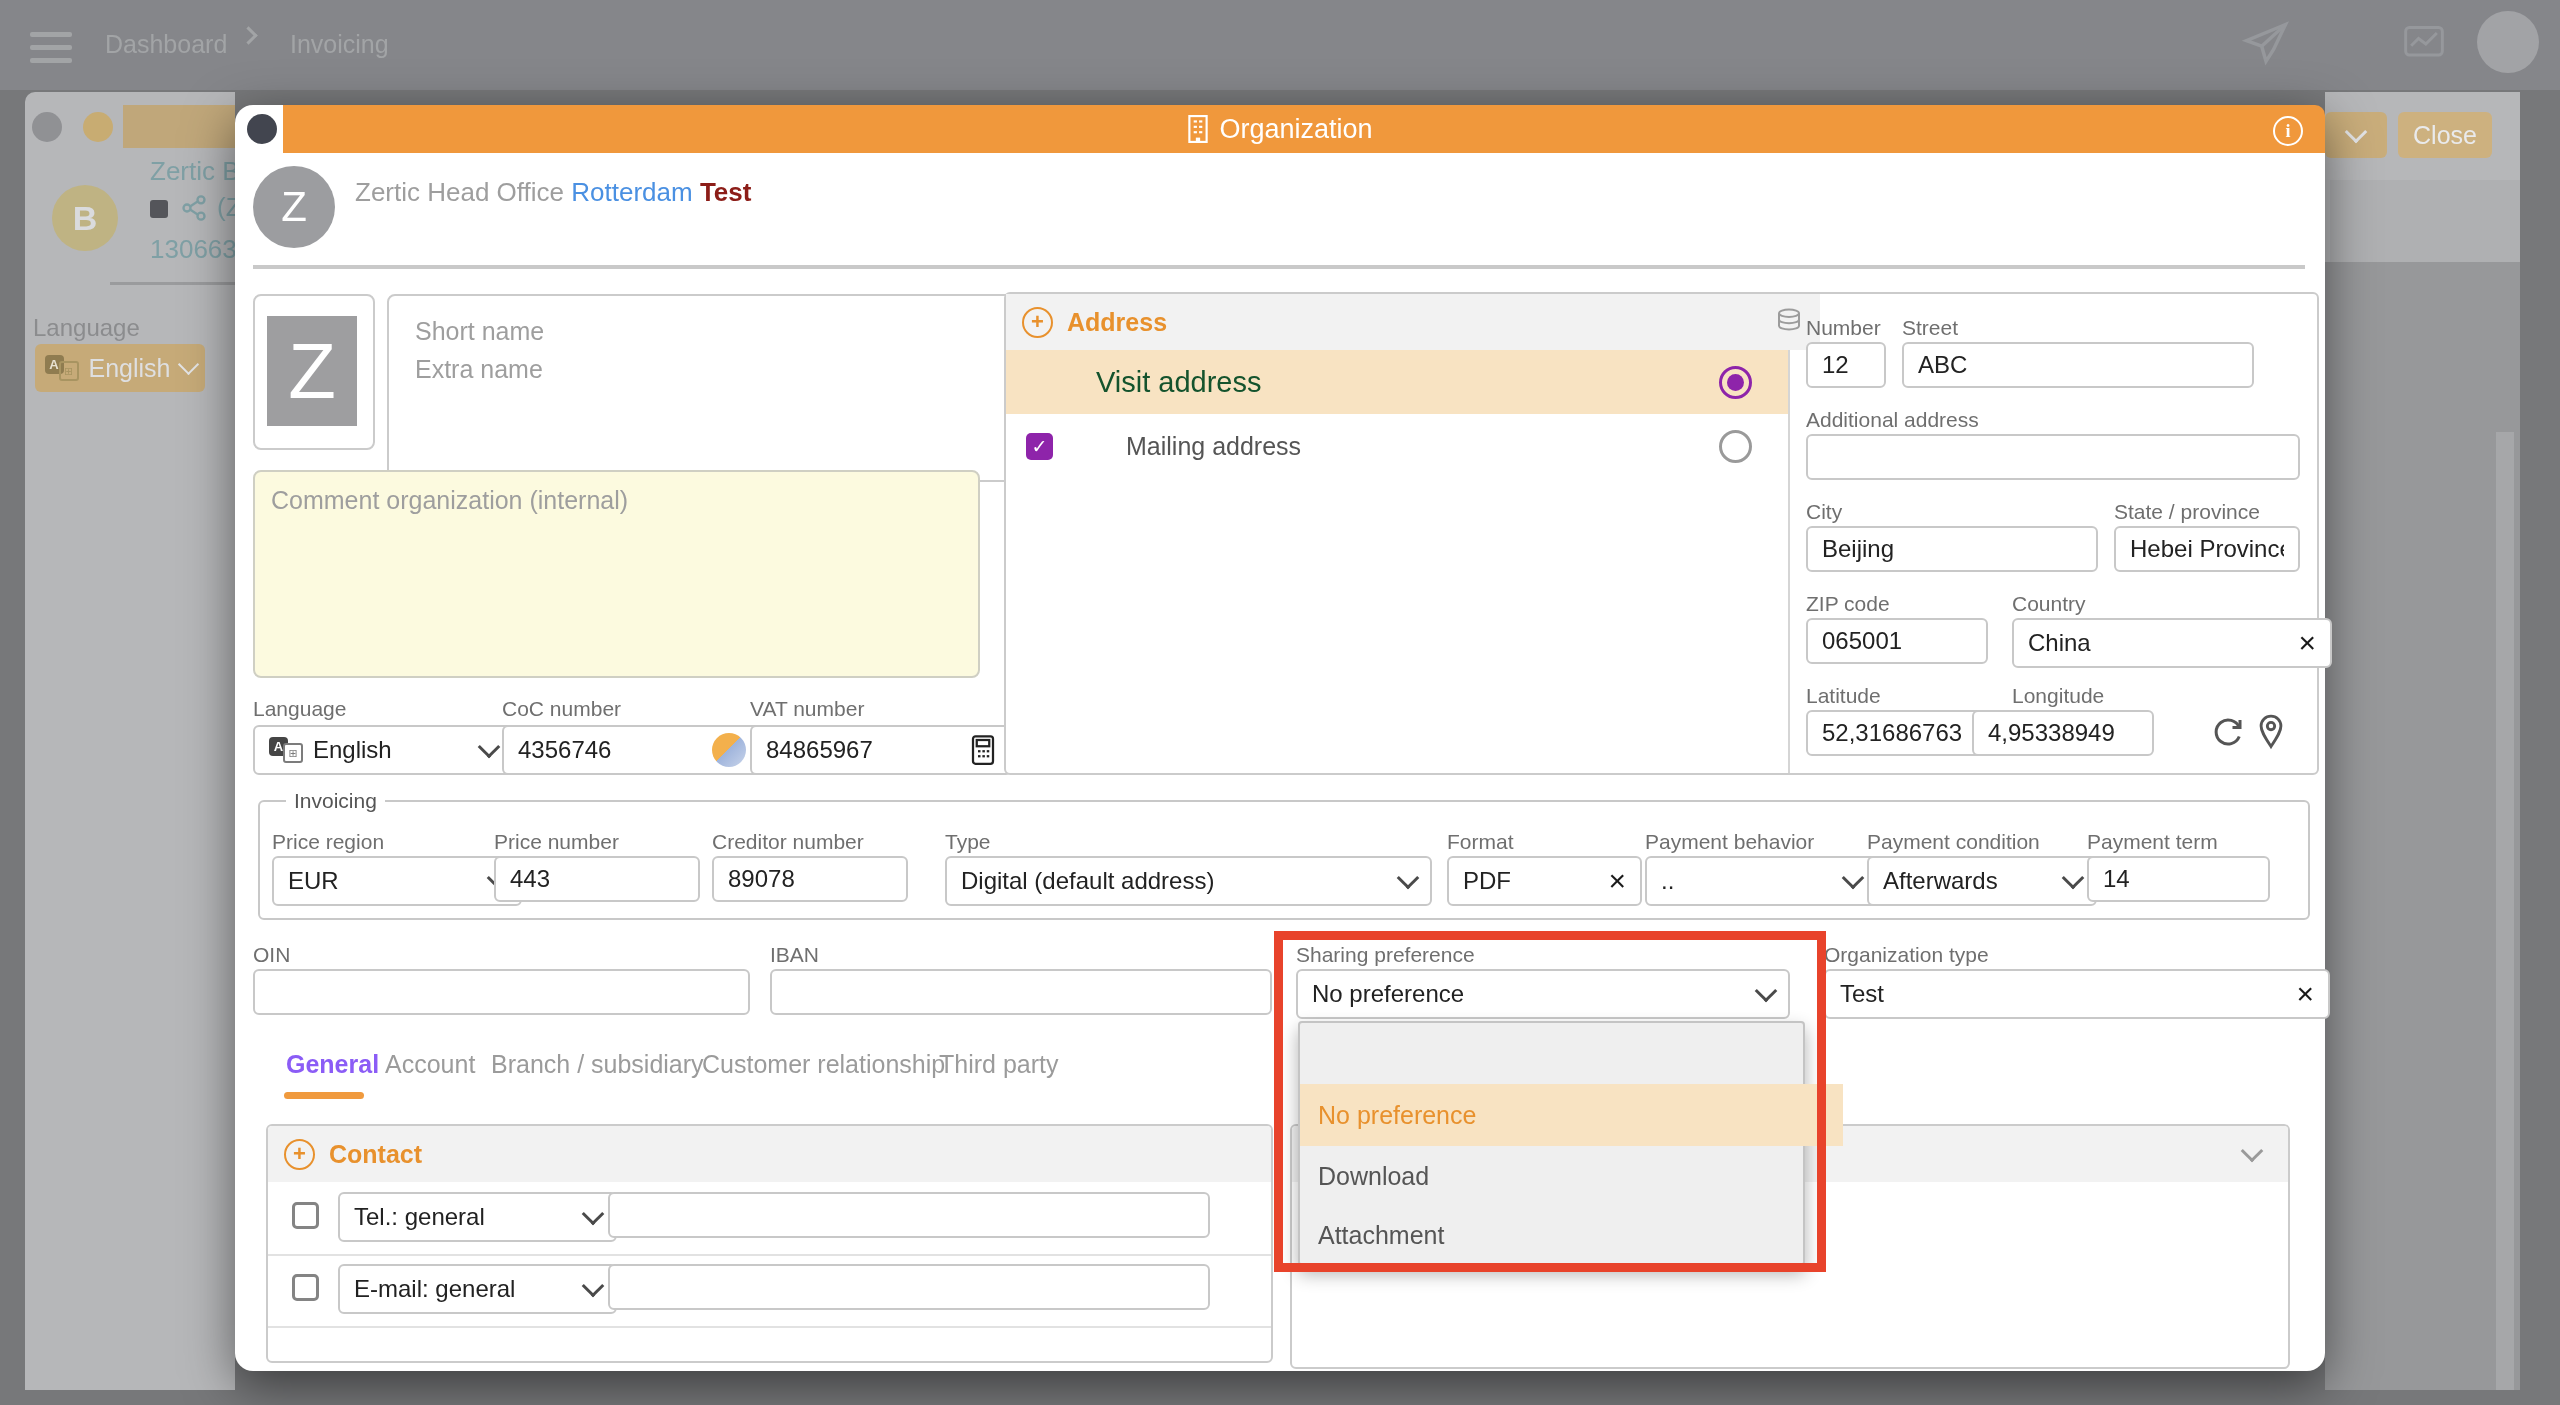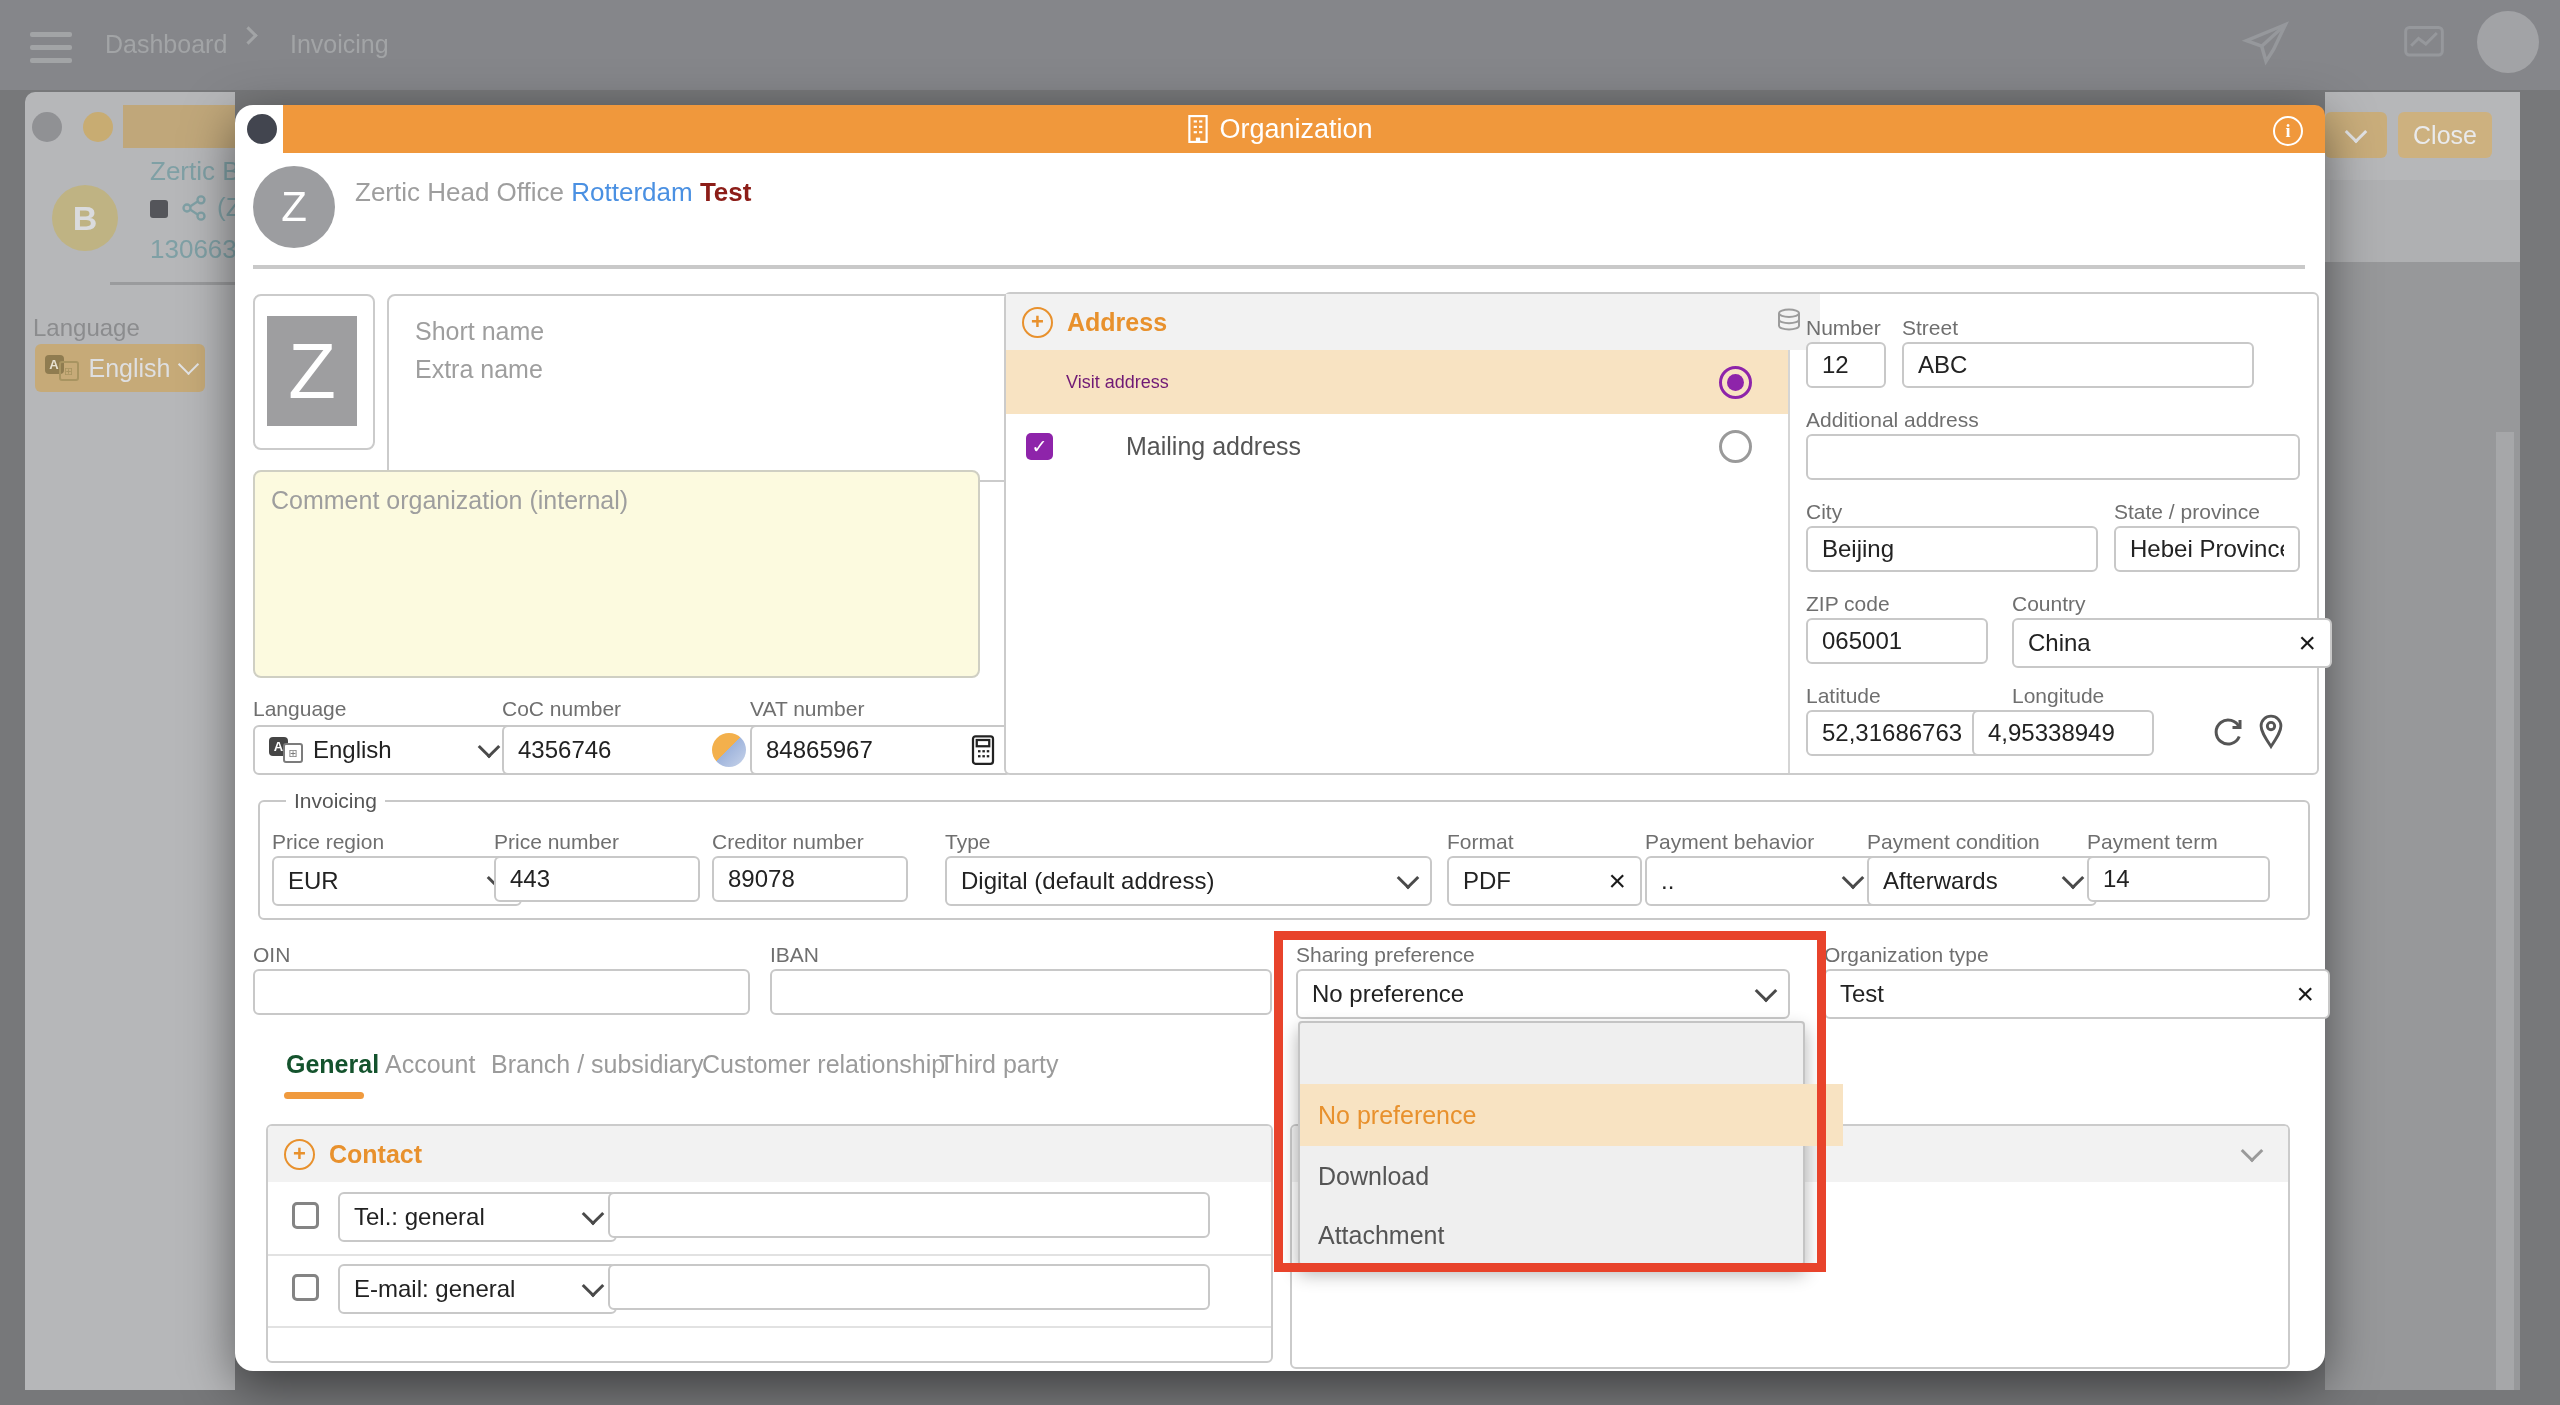--- a/index.html
+++ b/index.html
@@ -35,21 +35,21 @@
     font-size:22px;font-weight:bold;display:flex;align-items:center;justify-content:center}
   .sec-head{position:absolute;background:#F2F2F2;display:flex;align-items:center;gap:14px;padding:0 16px}
   .sec-title{color:#E8912D;font-size:25px;font-weight:bold}
   .radio{width:27px;height:27px;border:3px solid #9A9A9A;border-radius:50%;position:relative}
   .radio.sel{border-color:#8E24AA}
   .radio.sel::after{content:'';position:absolute;inset:5px;border-radius:50%;background:#8E24AA}
   .cbx{width:27px;height:27px;border-radius:5px;display:flex;align-items:center;justify-content:center}
   .cbx.on{background:#8E24AA;color:#fff;font-size:19px}
   .cbx.off{border:3px solid #848484;background:#fff}
   .tab{position:absolute;font-size:25px;color:#9B9B9B;white-space:nowrap}
-  .tab.active{color:#14532d;font-weight:bold}
+  .tab.active{color:#8b5cf6;font-weight:bold}
   .opt{position:absolute;left:0;width:507px;display:flex;align-items:center;padding:0 18px;font-size:25px;color:#555}
   .tr-ic{display:inline-flex;width:34px;height:26px;position:relative;flex:none}
   .tr-ic .f{position:absolute;left:0;top:0;width:19px;height:19px;background:#454545;border-radius:4px;color:#fff;
     font-size:13px;font-weight:bold;display:flex;align-items:center;justify-content:center}
   .tr-ic .b{position:absolute;right:0;bottom:0;width:16px;height:16px;border:2px solid #7C7C7C;border-radius:3px;
     color:#7C7C7C;font-size:11px;display:flex;align-items:center;justify-content:center;background:#fff}
   .tr-ic.tan .f{background:#8F7C50;color:#E8E2D2}
   .tr-ic.tan .b{border-color:#A894614D;border-color:#A89461;color:#A89461;background:transparent}
   .caret{width:2px;height:28px;background:#333}
   ::placeholder{color:#9E9E9E;opacity:1}
@@ -186,21 +186,21 @@
       <div class="sec-head" style="left:0;top:0;width:100%;height:56px">
         <span class="plus-ic">+</span>
         <span class="sec-title">Address</span>
         <svg style="margin-left:auto" width="30" height="30" viewBox="0 0 24 24" fill="none" stroke="#9C9C9C" stroke-width="1.6">
             <ellipse cx="12" cy="5" rx="8" ry="3"></ellipse>
             <path d="M4 5v5c0 1.7 3.6 3 8 3s8-1.3 8-3V5"></path>
             <path d="M4 10v5c0 1.7 3.6 3 8 3s8-1.3 8-3v-5"></path>
           </svg>
       </div>
       <div class="abs" style="left:0;top:56px;width:100%;height:64px;background:#F8E3C2;display:flex;align-items:center">
-        <span style="margin-left:60px;font-size:18px;color:#701a75">Visit address</span>
+        <span style="margin-left:90px;font-size:29px;color:#14532d">Visit address</span>
         <span class="radio sel" style="margin-left:auto;margin-right:36px"></span>
       </div>
       <div class="abs" style="left:0;top:120px;width:100%;height:64px;display:flex;align-items:center">
         <span class="cbx on" style="margin-left:20px">✓</span>
         <span style="margin-left:73px;font-size:25px;color:#555">Mailing address</span>
         <span class="radio" style="margin-left:auto;margin-right:36px"></span>
       </div>
     </div>
 
     <span class="lbl" style="left:800px;top:22px">Number</span>

